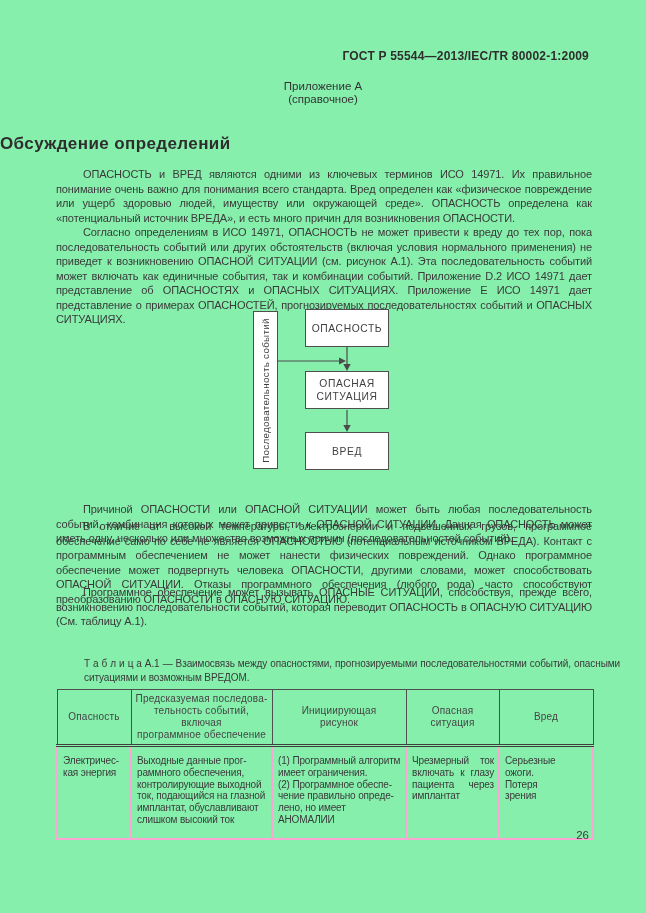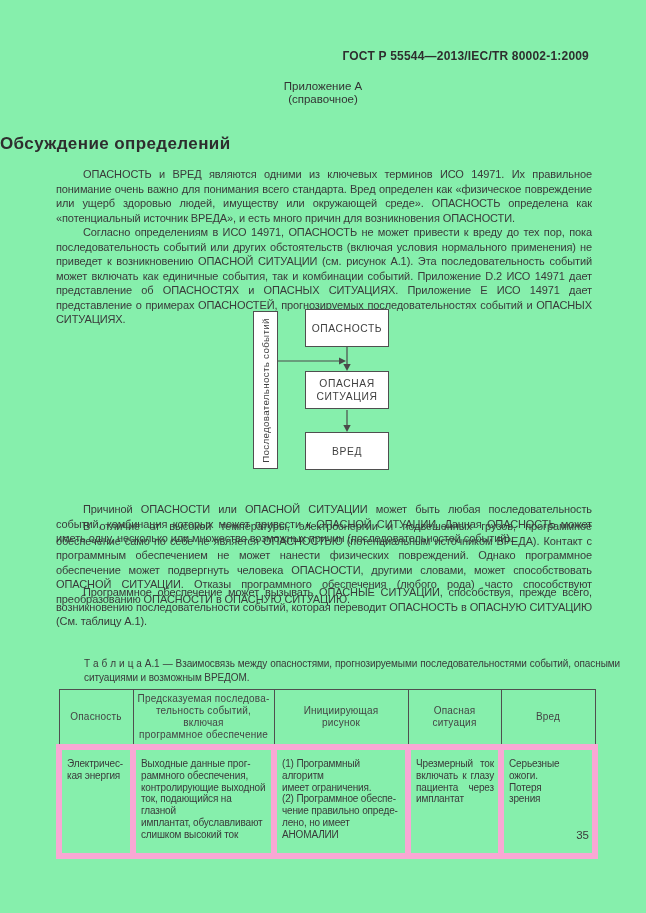--- a/index.html
+++ b/index.html
@@ -77,21 +77,21 @@
     font-family:inherit;
   }
   table.a1 th{
     border:1px solid #4f4f4f;
     border-bottom:3px double #3f3f3f;
     font-weight:normal;font-size:10px;line-height:12px;
     color:#454545;text-align:center;vertical-align:middle;
     padding:3px 4px;white-space:pre-line;letter-spacing:.2px;
   }
   table.a1 td{
-    border:6px solid #f9a8d4;
+    border:2px solid #f9a8d4;
     font-size:10px;line-height:11.8px;color:#3a3a3a;
     vertical-align:top;padding:8px 4px 12px 5px;
     white-space:pre-line;letter-spacing:-.15px;
     overflow:hidden;
   }
   td.just{text-align:justify;}
   .page-num{top:829px;right:57px;font-size:11.5px;color:#3a3a3a;}
 </style>
 </head>
 <body>
@@ -173,15 +173,15 @@
 лено, но имеет АНОМАЛИИ</td>
         <td class="just">Чрезмерный ток включать к глазу пациента через имплантат</td>
         <td>Серьезные
 ожоги.
 Потеря
 зрения</td>
       </tr>
     </tbody>
   </table>
 
-  <div class="abs page-num">35</div>
+  <div class="abs page-num">26</div>
 
 </div>
 
 </body></html>

